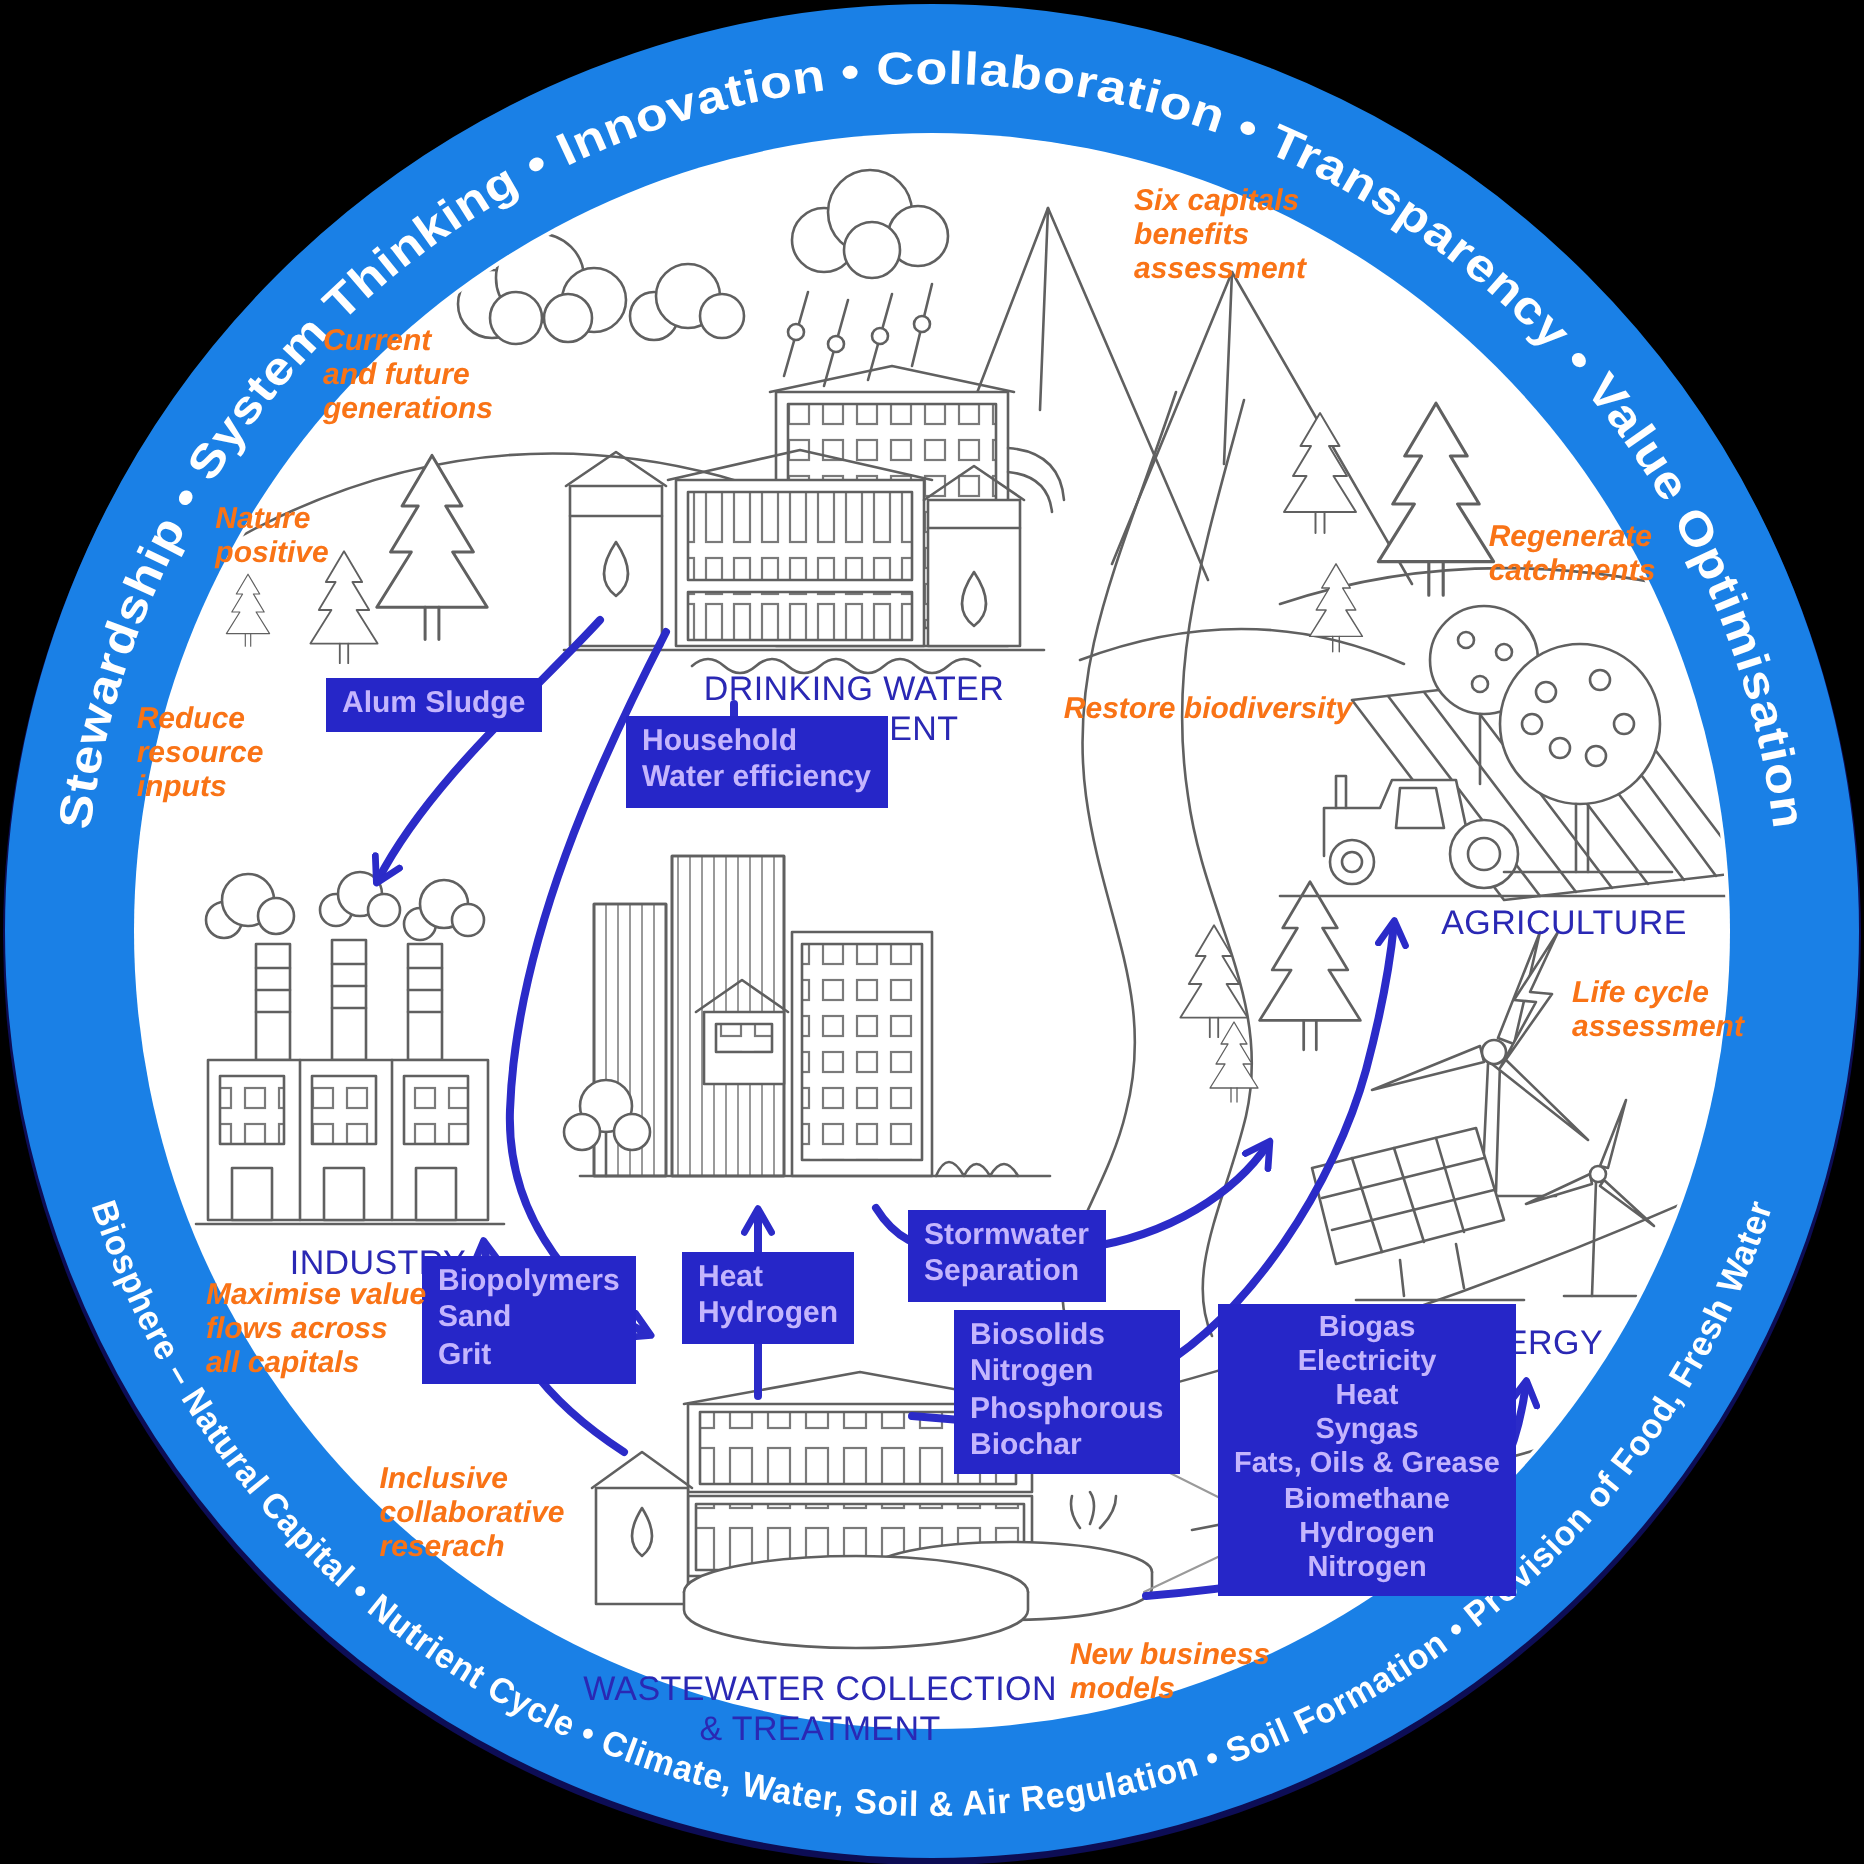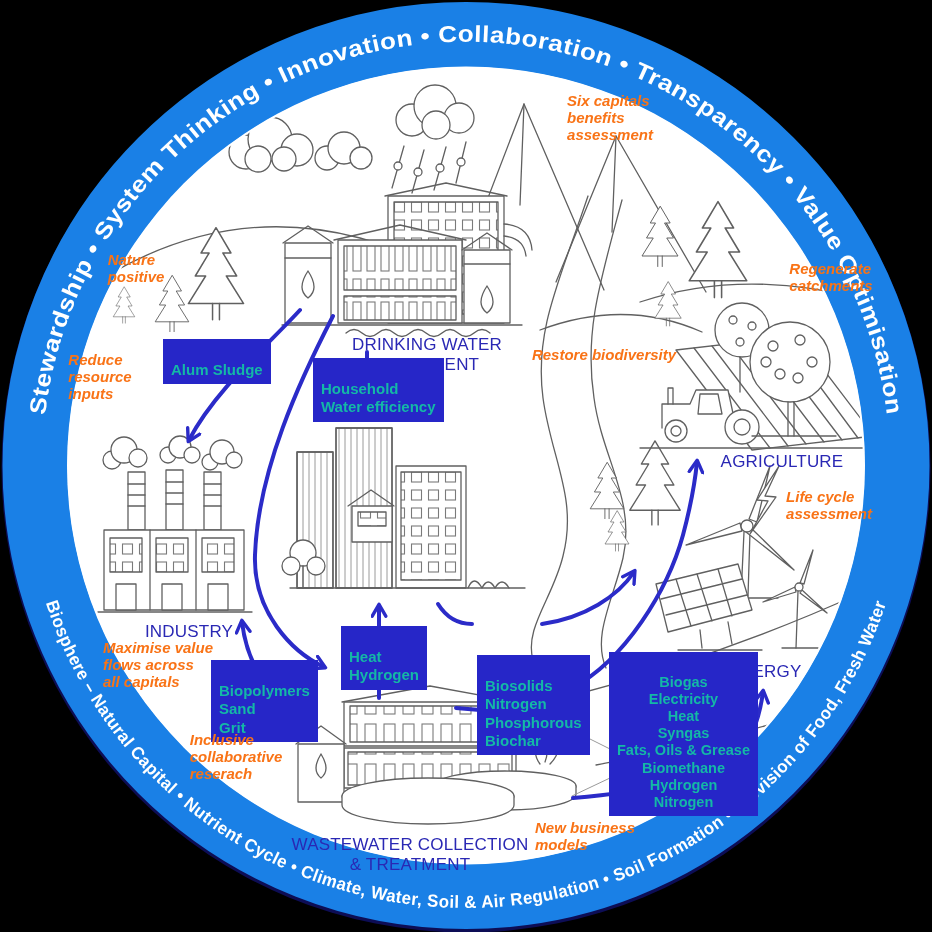--- a/index.html
+++ b/index.html
@@ -4,22 +4,22 @@
 <style>
   html,body{margin:0;padding:0;background:#000;}
   #stage{position:relative;width:932px;height:932px;overflow:hidden;
          font-family:"Liberation Sans","DejaVu Sans",sans-serif;}
   #stage svg.base{position:absolute;left:0;top:0;}
   .ring-text{font-family:"Liberation Sans","DejaVu Sans",sans-serif;font-weight:bold;fill:#ffffff;letter-spacing:0.4px;}
   .ann{position:absolute;transform:translateX(-50%);font-style:italic;
        font-weight:bold;color:#f97316;font-size:15px;line-height:1.12;white-space:pre-line;}
   .head{position:absolute;transform:translateX(-50%);text-align:center;font-weight:normal;
         color:#2a28b4;font-size:17px;line-height:1.18;white-space:pre-line;letter-spacing:.2px;margin-top:12px;}
-  .box{position:absolute;background:#2626c8;color:#14b8a6;font-weight:bold;font-size:15px;
-       line-height:1.22;padding:22px 8px 5px;white-space:pre-line;}
+  .box{position:absolute;background:#2626c8;color:#c4b5fd;font-weight:bold;font-size:15px;
+       line-height:1.22;padding:4px 8px 5px;white-space:pre-line;}
   .box--biogas{font-size:14.5px;line-height:1.18;text-align:center;}
 </style>
 </head>
 <body>
 
 <div id="stage">
 
 <svg class="base" width="932" height="932" viewBox="0 0 932 932">
   <defs>
     <clipPath id="inner">
@@ -289,42 +289,47 @@
   <div class="head" style="left:782px;top:440px">AGRICULTURE</div>
   <div class="head" style="left:765px;top:650px">ENERGY</div>
   <div class="head" style="left:410px;top:823px">WASTEWATER COLLECTION
 &amp; TREATMENT</div>
 
   <div class="box" style="left:163px;top:339px">Alum Sludge</div>
   <div class="box" style="left:313px;top:358px">Household
 Water efficiency</div>
   <div class="box" style="left:341px;top:626px">Heat
 Hydrogen</div>
-  <div class="box" style="left:211px;top:660px">Biopolymers
+  <div class="box" style="left:454px;top:605px">Stormwater
+Separation</div>
+  <div class="box" style="left:211px;top:628px">Biopolymers
 Sand
 Grit</div>
   <div class="box" style="left:477px;top:655px">Biosolids
 Nitrogen
 Phosphorous
 Biochar</div>
   <div class="box box--biogas" style="left:609px;top:652px">Biogas
 Electricity
 Heat
 Syngas
 Fats, Oils &amp; Grease
 Biomethane
 Hydrogen
 Nitrogen</div>
 
   <div class="ann" style="left:610px;top:93px">Six capitals
 benefits
 assessment</div>
+  <div class="ann" style="left:204px;top:163px">Current
+and future
+generations</div>
   <div class="ann" style="left:136px;top:252px">Nature
 positive</div>
-  <div class="ann" style="left:831px;top:261px">Regenerate
+  <div class="ann" style="left:786px;top:261px">Regenerate
 catchments</div>
   <div class="ann" style="left:604px;top:347px">Restore biodiversity</div>
   <div class="ann" style="left:100px;top:352px">Reduce
 resource
 inputs</div>
   <div class="ann" style="left:158px;top:640px">Maximise value
 flows across
 all capitals</div>
   <div class="ann" style="left:829px;top:489px">Life cycle
 assessment</div>

